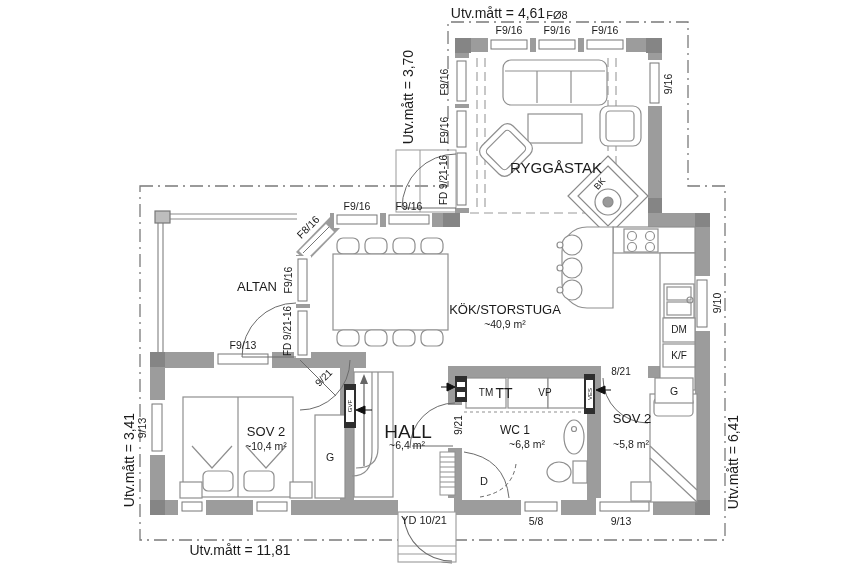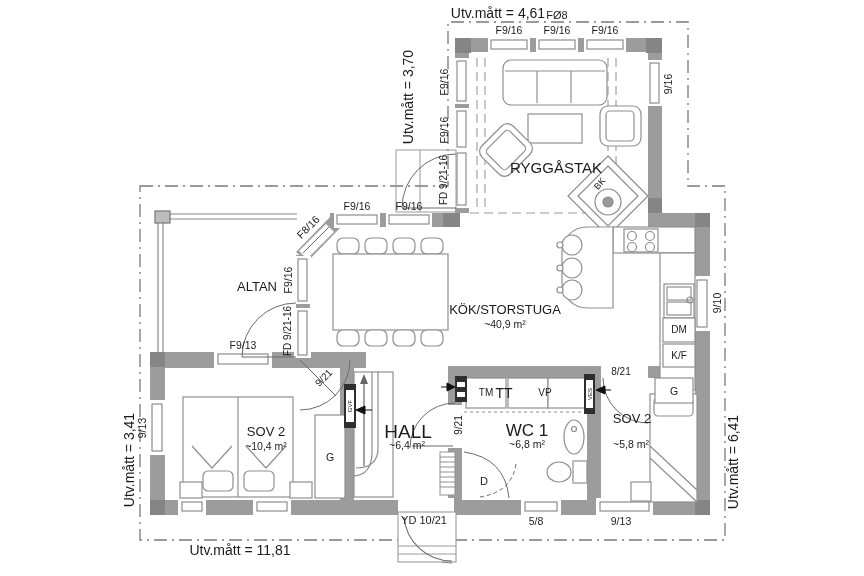--- a/index.html
+++ b/index.html
@@ -340,21 +340,21 @@
   <span class="lbl" style="left:484px;top:481px;font-size:11px">D</span>
 
   <span class="lbl" style="left:556px;top:167px;font-size:15px">RYGGÅSTAK</span>
   <span class="lbl" style="left:505px;top:309px;font-size:13px">KÖK/STORSTUGA</span>
   <span class="lbl" style="left:505px;top:324px;font-size:10.5px">~40,9 m²</span>
   <span class="lbl" style="left:257px;top:286px;font-size:13px">ALTAN</span>
   <span class="lbl" style="left:266px;top:431px;font-size:13px">SOV 2</span>
   <span class="lbl" style="left:266px;top:446px;font-size:10.5px">~10,4 m²</span>
   <span class="lbl" style="left:408px;top:431px;font-size:19px">HALL</span>
   <span class="lbl" style="left:407px;top:445px;font-size:10.5px">~6,4 m²</span>
-  <span class="lbl" style="left:527px;top:430px;font-size:17px">WC 1</span>
+  <span class="lbl" style="left:515px;top:430px;font-size:12px">WC 1</span>
   <span class="lbl" style="left:527px;top:444px;font-size:10.5px">~6,8 m²</span>
   <span class="lbl" style="left:632px;top:418px;font-size:13px">SOV 2</span>
   <span class="lbl" style="left:631px;top:444px;font-size:10.5px">~5,8 m²</span>
 
   <span class="lbl d50" style="left:600px;top:184px;font-size:9px">BK</span>
   <span class="lbl" style="left:679px;top:330px;font-size:10px">DM</span>
   <span class="lbl" style="left:679px;top:356px;font-size:10px">K/F</span>
   <span class="lbl" style="left:330px;top:457px;font-size:10.5px">G</span>
   <span class="lbl" style="left:674px;top:391px;font-size:10.5px">G</span>
   <span class="lbl" style="left:486px;top:393px;font-size:10px">TM</span>

